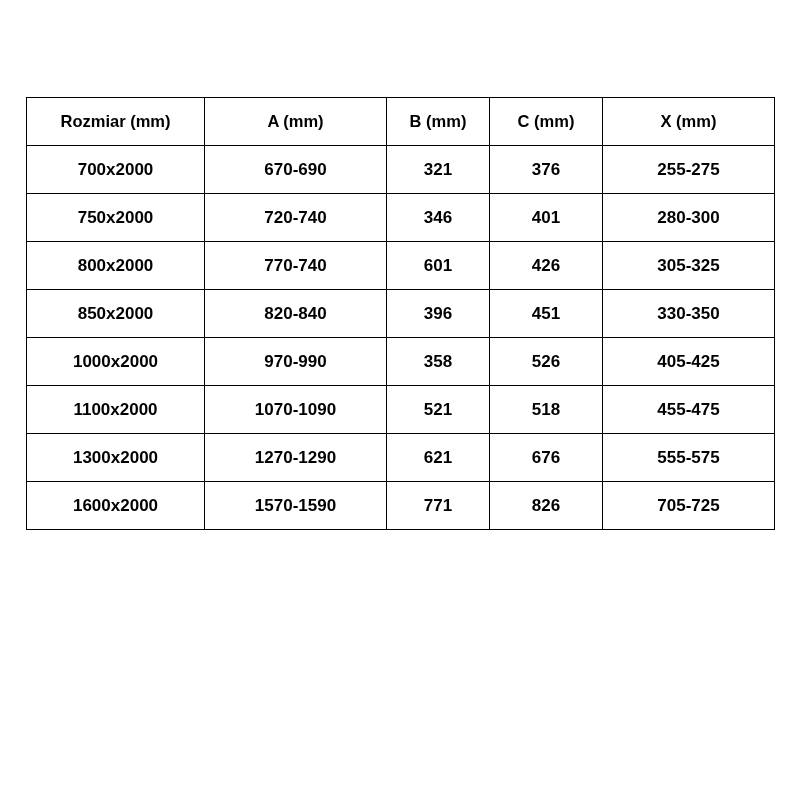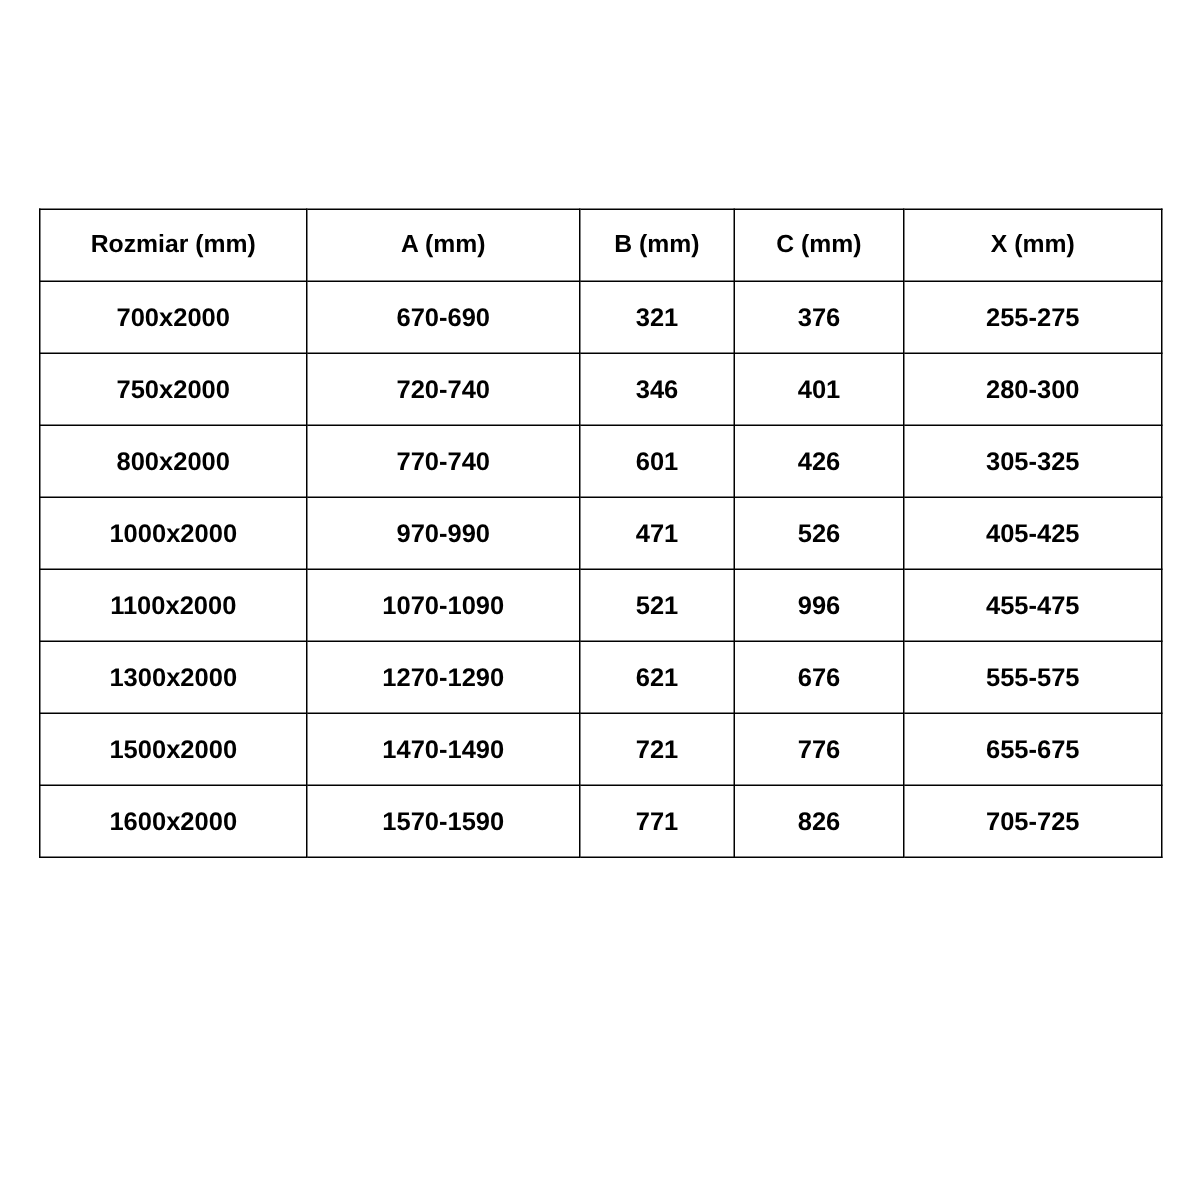--- a/index.html
+++ b/index.html
@@ -20,21 +20,20 @@
   .table-wrap {
     position: absolute;
     left: 26px;
     top: 97px;
     width: 748px;
   }
   table.size-table {
     border-collapse: collapse;
     width: 748px;
     table-layout: fixed;
-    margin-top: 42px;
   }
   table.size-table td, table.size-table th {
     border: 1px solid #000000;
     text-align: center;
     vertical-align: middle;
     font-weight: bold;
     color: #000000;
     padding: 0;
   }
   table.size-table th {
@@ -89,46 +88,46 @@
           <td>280-300</td>
         </tr>
         <tr>
           <td>800x2000</td>
           <td>770-740</td>
           <td>601</td>
           <td>426</td>
           <td>305-325</td>
         </tr>
         <tr>
+          <td>850x2000</td>
+          <td>820-840</td>
+          <td>396</td>
+          <td>451</td>
+          <td>330-350</td>
+        </tr>
+        <tr>
           <td>1000x2000</td>
           <td>970-990</td>
-          <td>471</td>
+          <td>358</td>
           <td>526</td>
           <td>405-425</td>
         </tr>
         <tr>
           <td>1100x2000</td>
           <td>1070-1090</td>
           <td>521</td>
-          <td>996</td>
+          <td>518</td>
           <td>455-475</td>
         </tr>
         <tr>
           <td>1300x2000</td>
           <td>1270-1290</td>
           <td>621</td>
           <td>676</td>
           <td>555-575</td>
-        </tr>
-        <tr>
-          <td>1500x2000</td>
-          <td>1470-1490</td>
-          <td>721</td>
-          <td>776</td>
-          <td>655-675</td>
         </tr>
         <tr>
           <td>1600x2000</td>
           <td>1570-1590</td>
           <td>771</td>
           <td>826</td>
           <td>705-725</td>
         </tr>
       </tbody>
     </table>

